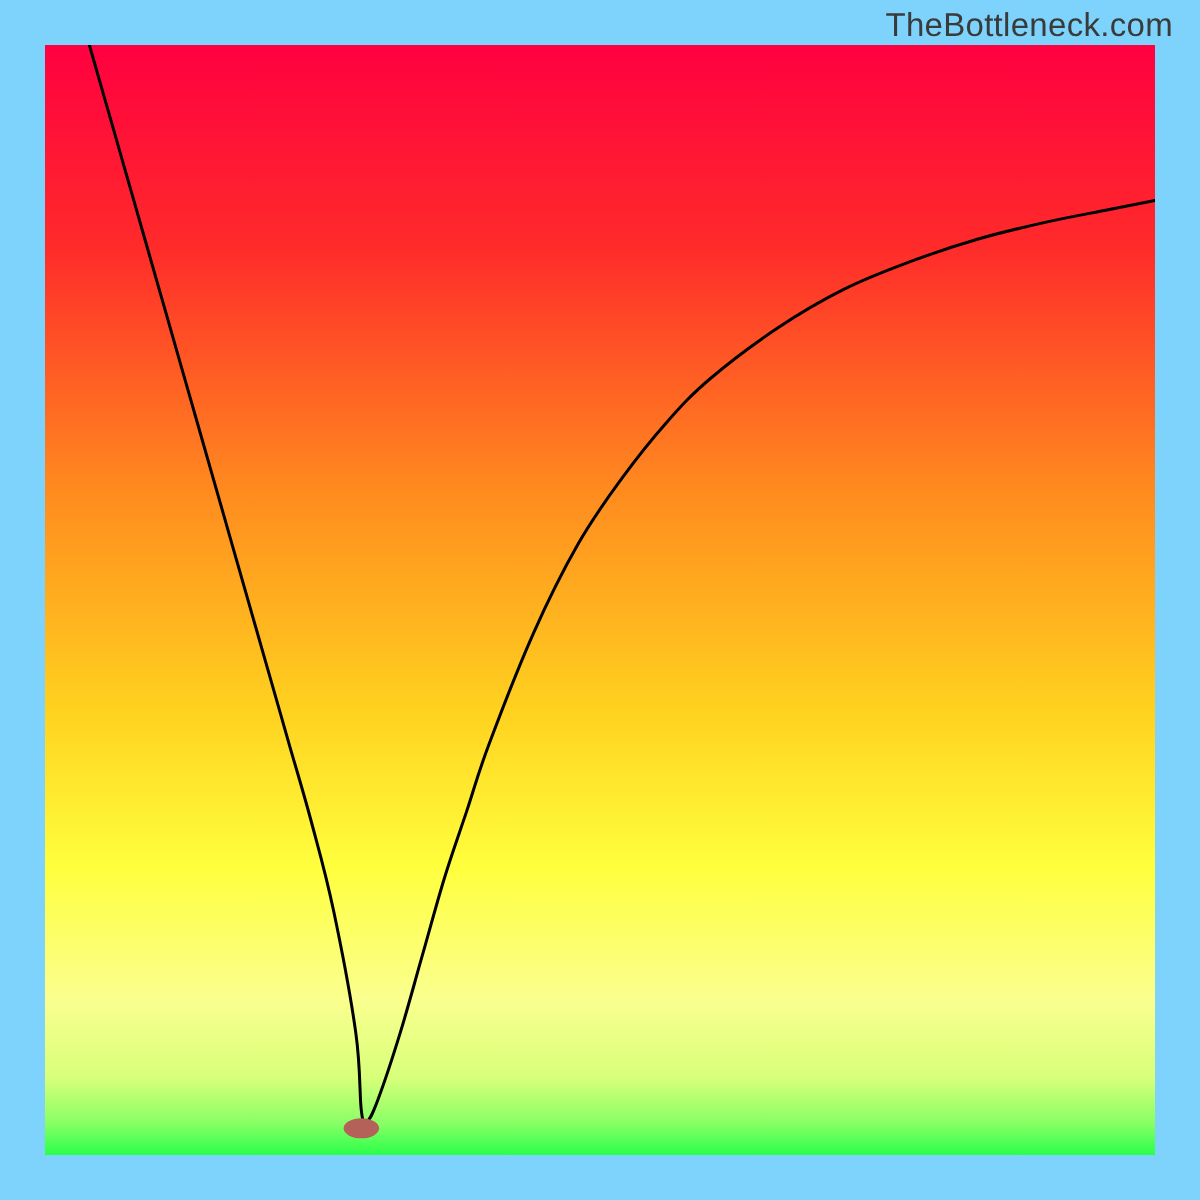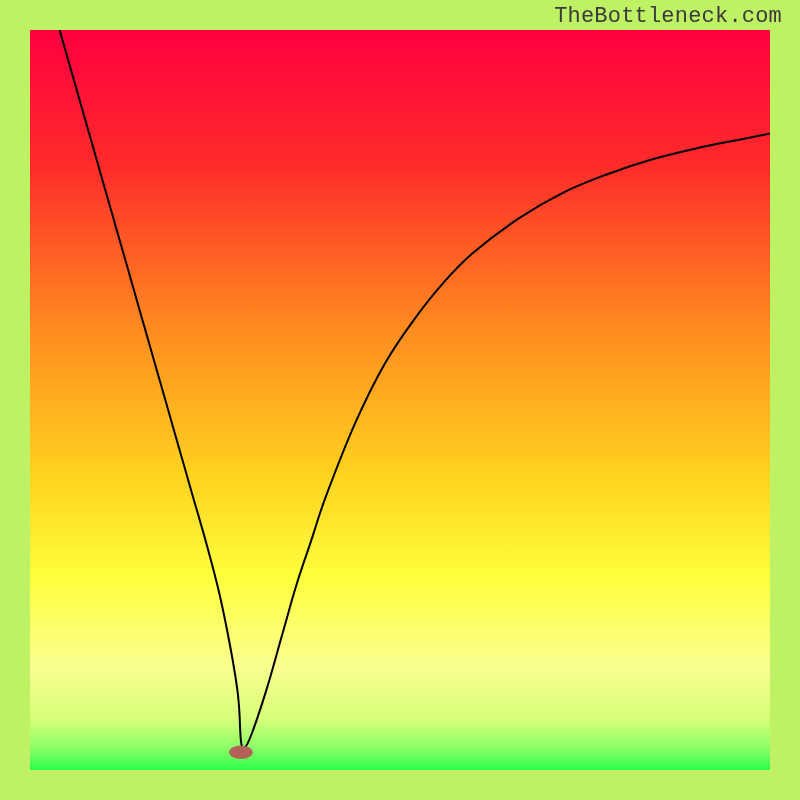--- a/index.html
+++ b/index.html
@@ -8,22 +8,21 @@
     width: 800px;
     height: 800px;
     background: #000;
     overflow: hidden;
     font-family: Arial, Helvetica, sans-serif;
   }
   .outer {
     position: relative;
     width: 800px;
     height: 800px;
-    background: #bef264;
-    font-family: Liberation Mono, monospace;
+    background: #7dd3fc;
   }
   .watermark {
     position: absolute;
     top: 4px;
     right: 18px;
     color: #3a3a3a;
     font-size: 22px;
     font-weight: 500;
     letter-spacing: 0.2px;
     z-index: 50;

